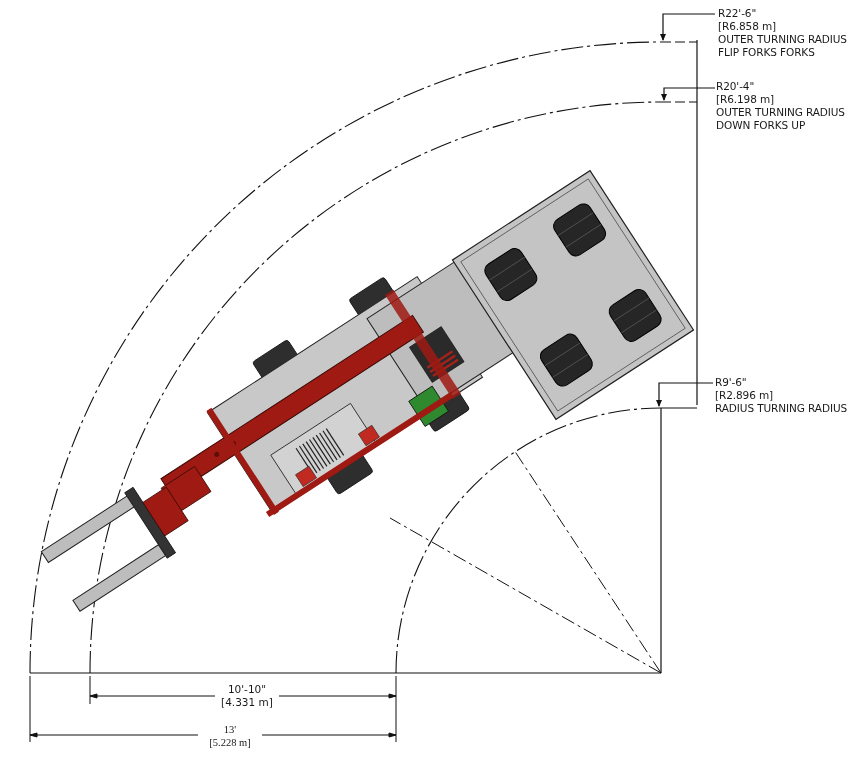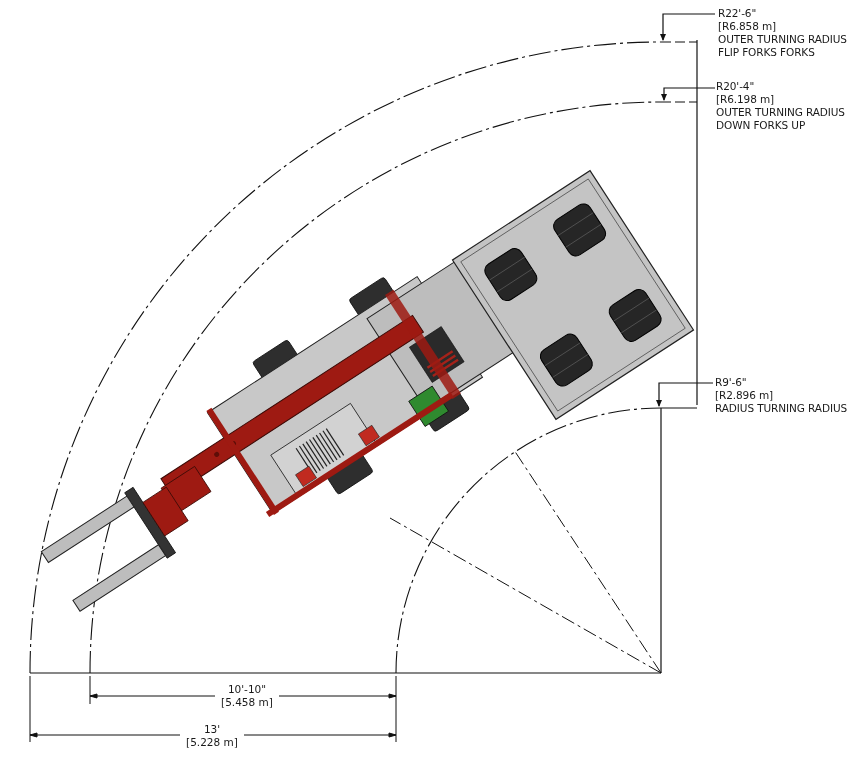--- a/index.html
+++ b/index.html
@@ -156,19 +156,19 @@
 </div>
 
 <div class="lbl" style="left:715px; top:376px;">
   <div>R9'-6"</div>
   <div>[R2.896 m]</div>
   <div>RADIUS TURNING RADIUS</div>
 </div>
 
 <div class="dimtxt" style="left:215px; top:683px; width:60px;">
   <div>10'-10"</div>
-  <div>[5.458 m]</div>
+  <div>[4.331 m]</div>
 </div>
 
-<div class="dimtxt" style="left:180px; top:723px; width:60px;">
+<div class="dimtxt" style="left:198px; top:723px; width:60px;font-family:Liberation Serif, serif;">
   <div>13'</div>
   <div>[5.228 m]</div>
 </div>
 
 </body></html>

